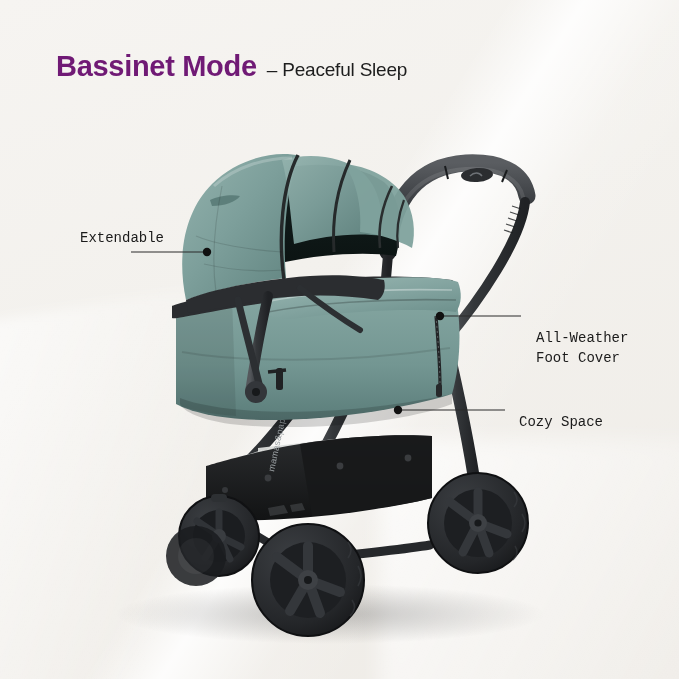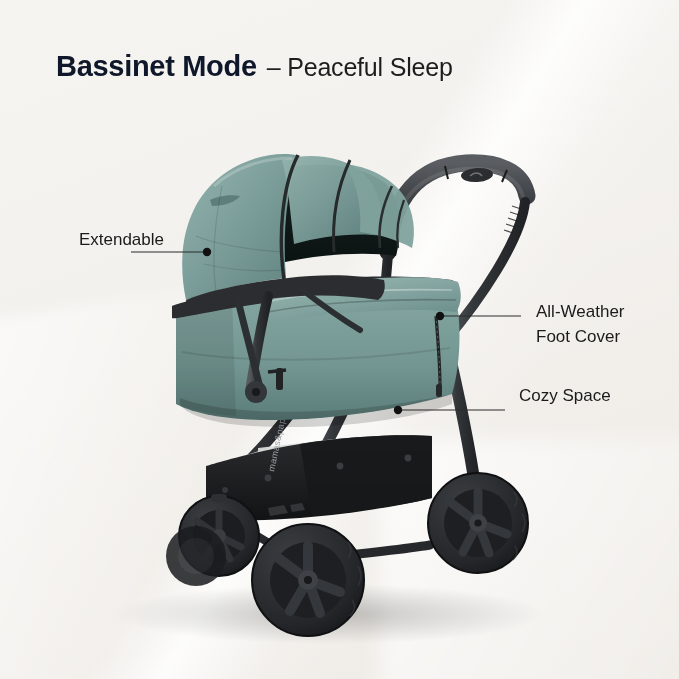--- a/index.html
+++ b/index.html
@@ -33,37 +33,38 @@
     filter:blur(10px);
   }
 
   
   .heading{
     position:absolute;left:56px;top:52px;
     white-space:nowrap;
     line-height:1;
   }
   .heading .h-main{
-    font-size:29px;font-weight:700;color:#0f172a;letter-spacing:-.3px;
+    font-size:29px;font-weight:700;color:#701a75;letter-spacing:-.3px;
   }
   .heading .h-sub{
-    font-size:25px;font-weight:400;color:#1d1d1d;letter-spacing:-.2px;
+    font-size:19px;font-weight:400;color:#1d1d1d;letter-spacing:-.2px;
     margin-left:10px;
   }
 
   
   .callout-label{
     position:absolute;
-    font-size:17px;
+    font-size:14px;
     line-height:1.45;
     color:#1b1b1b;
     white-space:nowrap;
+    font-family:Liberation Mono, monospace;
   }
   .cl-left{text-align:right;}
-  .cl-right{text-align:left;}
+  .cl-right{text-align:left;margin-top:28px;}
 
   svg.leaders{
     position:absolute;left:0;top:0;width:679px;height:679px;
     pointer-events:none;
   }
 
   
   .product{position:absolute;left:0;top:0;width:679px;height:679px;}
 </style>
 </head>

